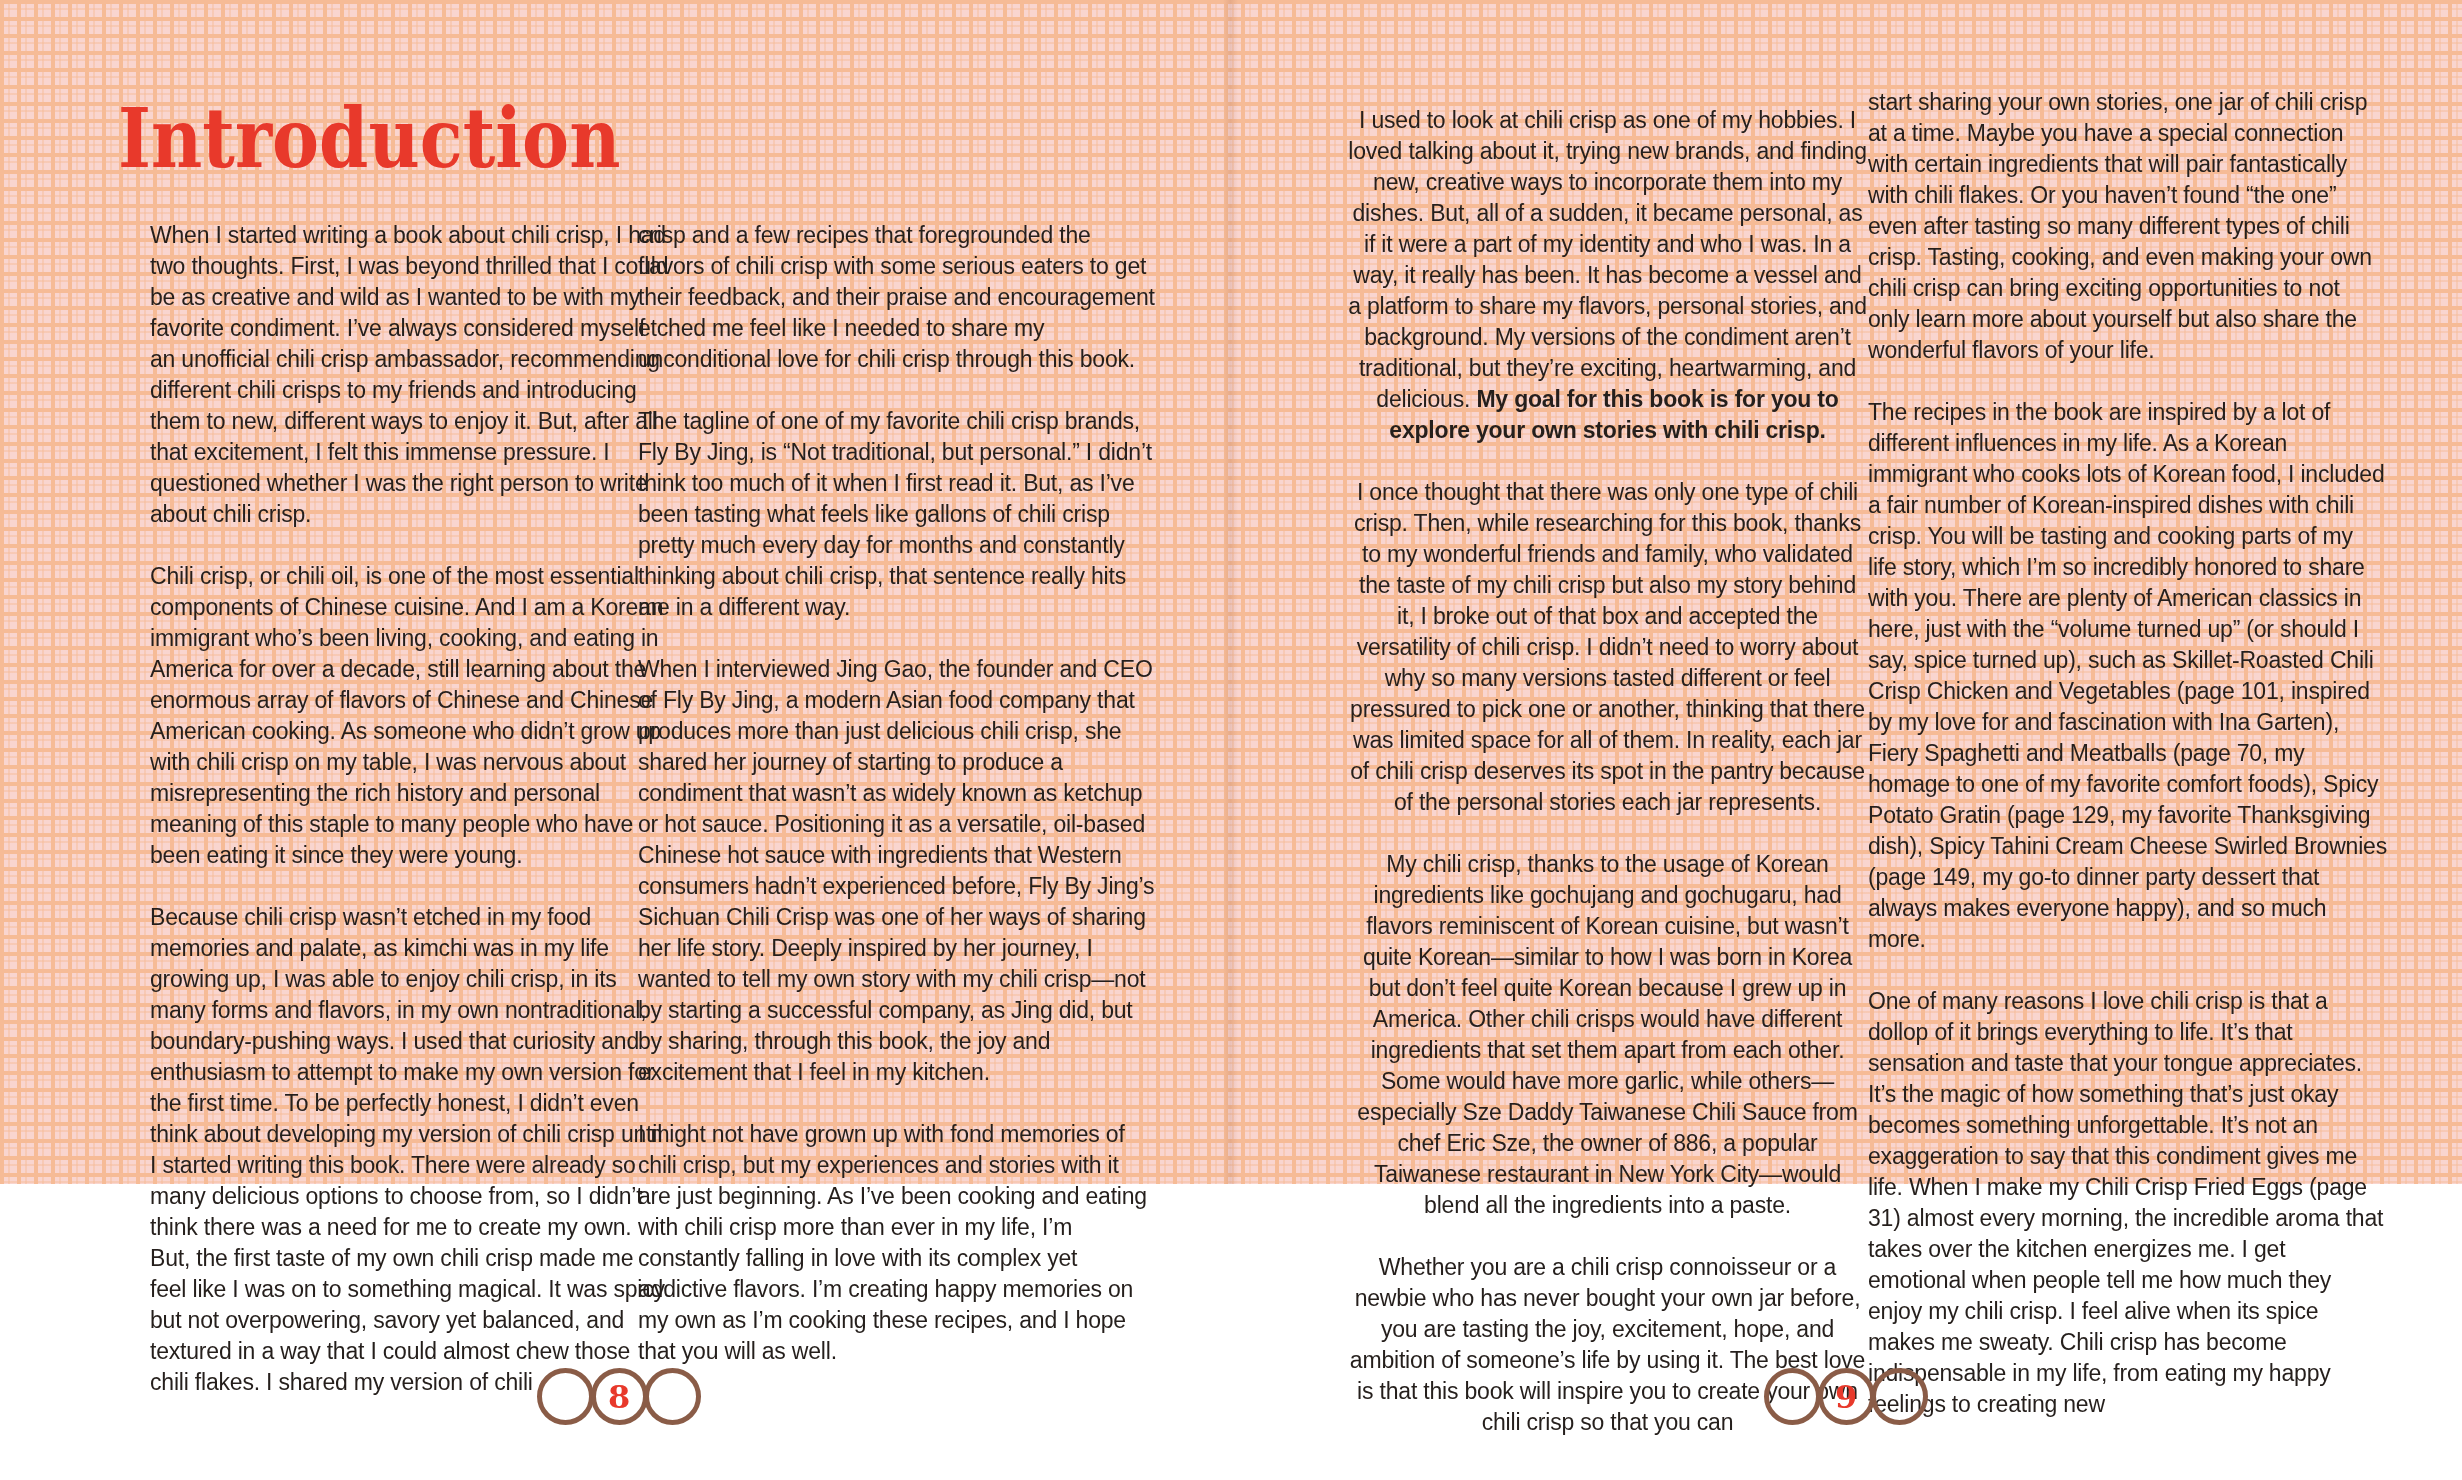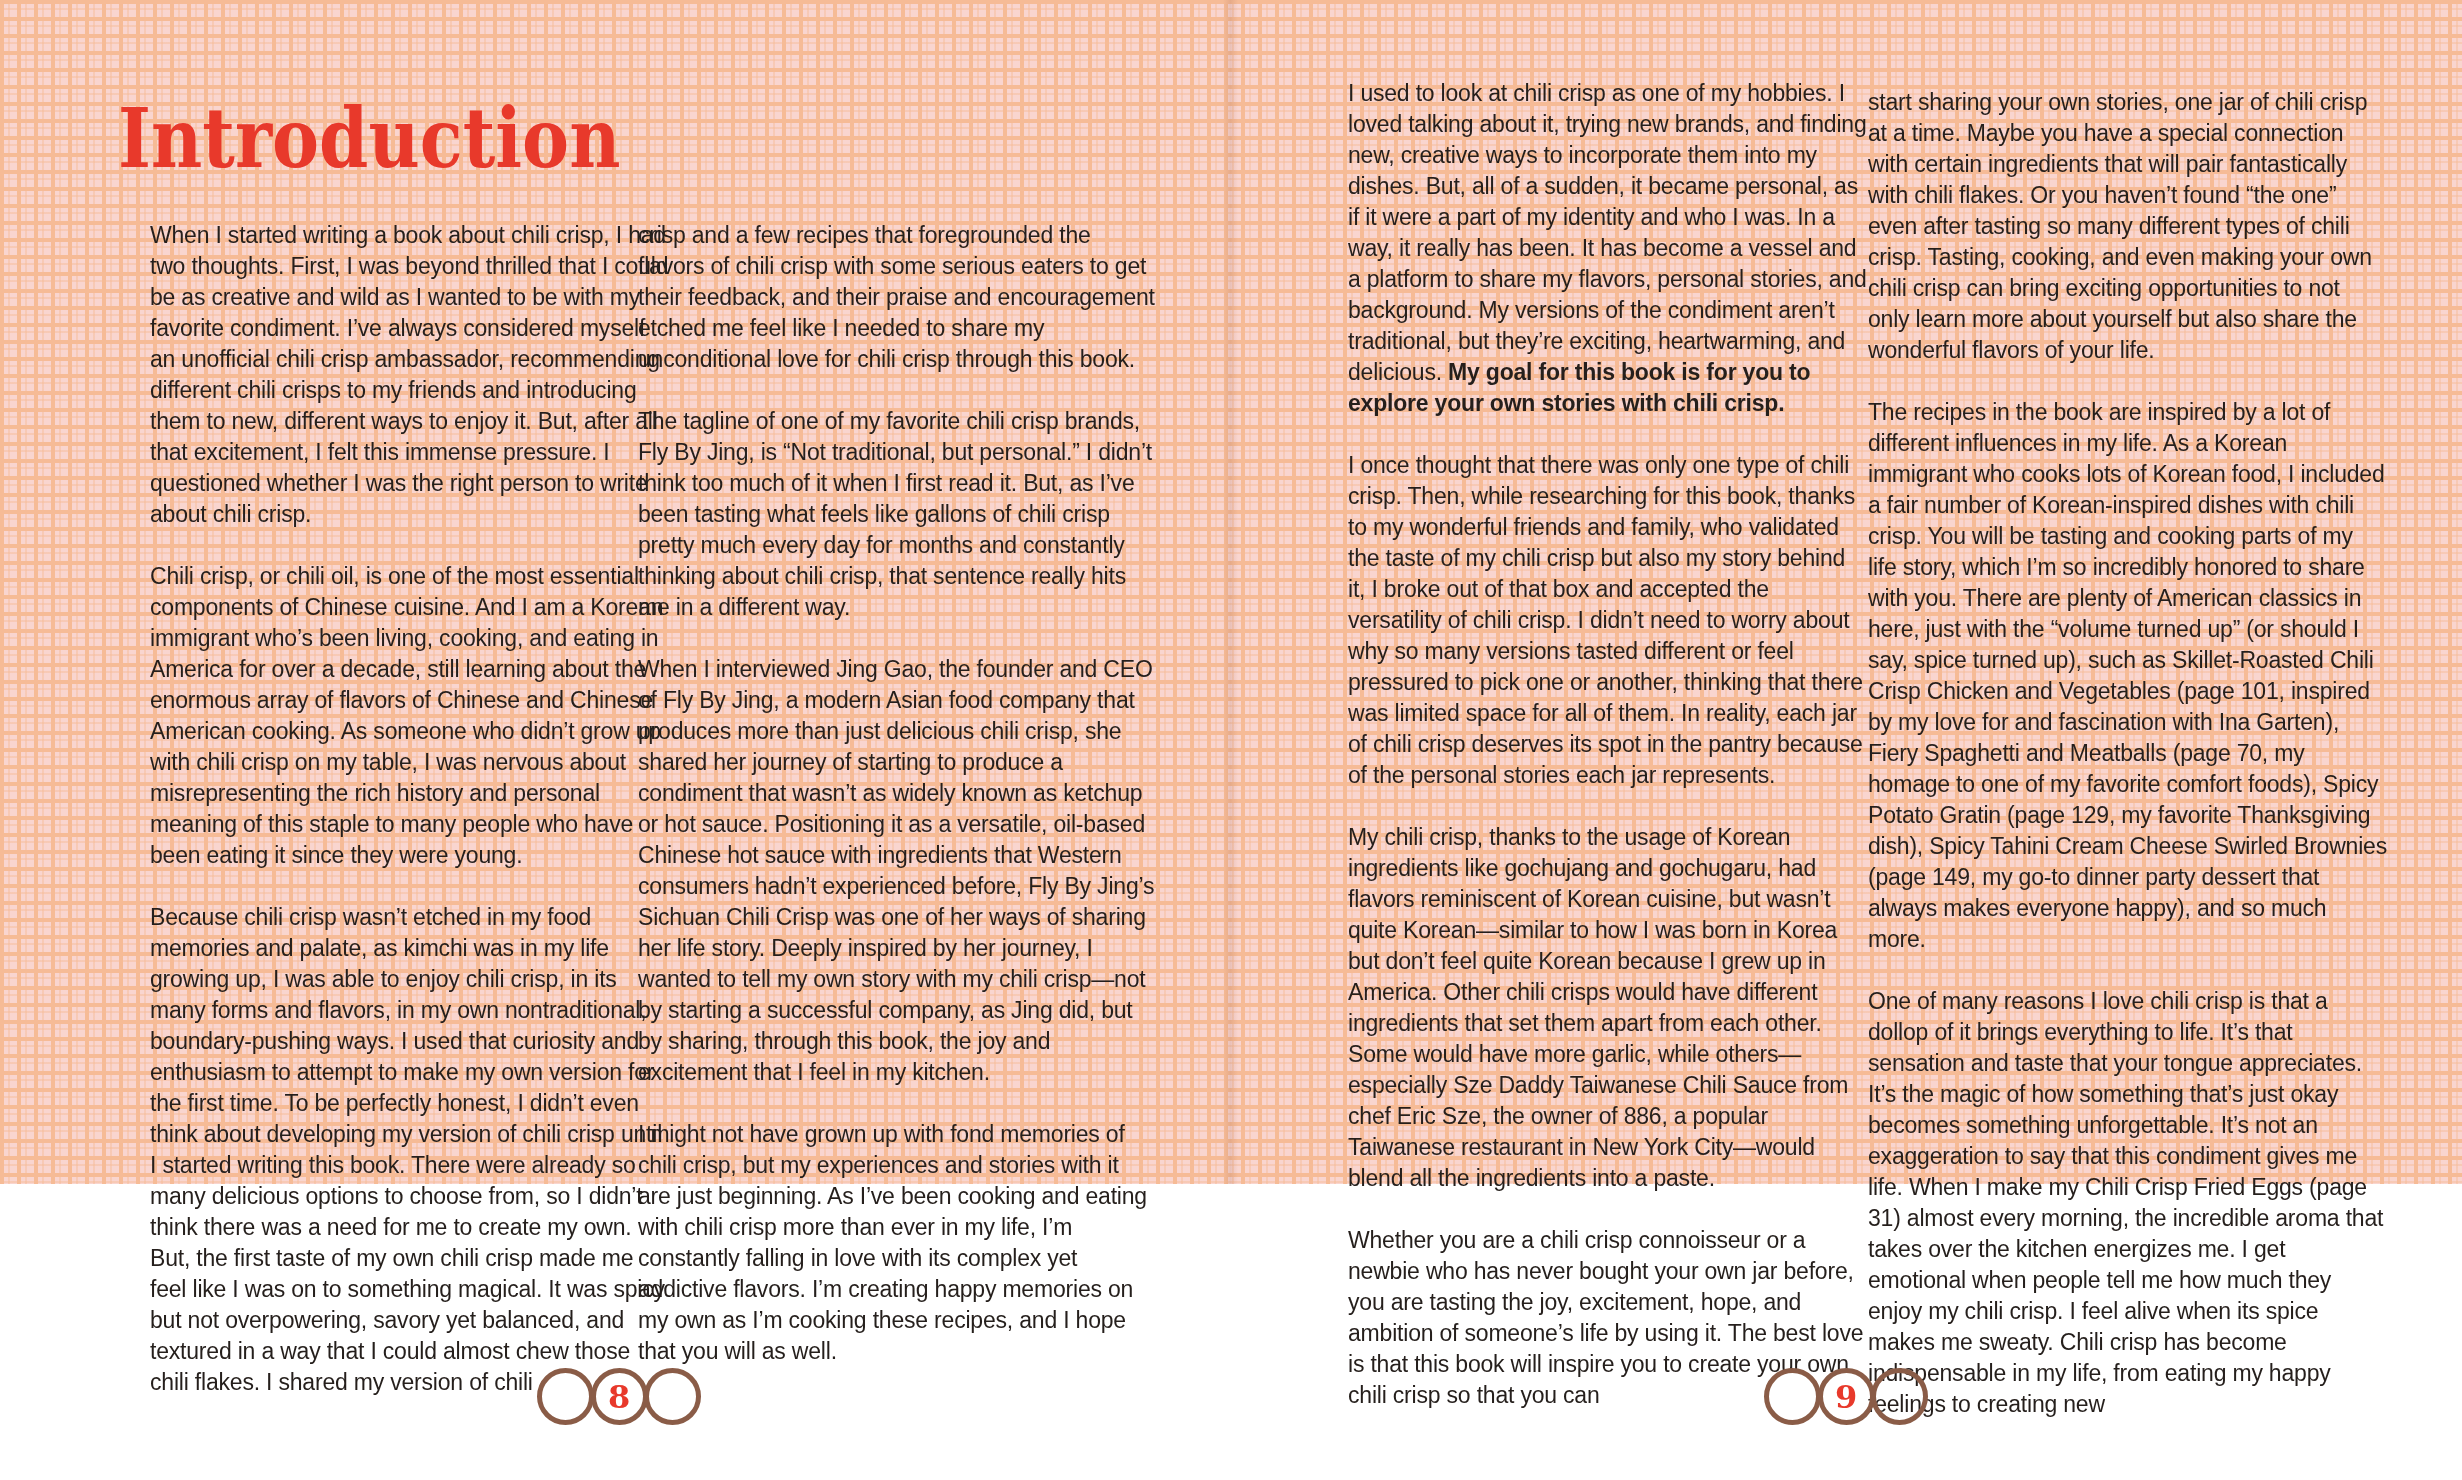--- a/index.html
+++ b/index.html
@@ -39,21 +39,21 @@
     width: 519px;
     font-size: 23px;
     line-height: 31px;
     letter-spacing: -0.2px;
     color: #251f1c;
   }
   .col p { margin: 0 0 31px 0; }
   .col b { font-weight: bold; }
   #col1 { left: 118px;  top: 220px; margin-left: 32px; }
   #col2 { left: 638px; top: 220px; }
-  #col3 { left: 1348px; top: 78px; }
+  #col3 { left: 1348px; top: 105px; text-align: center; }
   #col4 { left: 1868px; top: 87px; }
   .pnum {
     position: absolute; top: 1368px;
     display: flex; align-items: center;
   }
   #pnum-left  { left: 537px; }
   #pnum-right { left: 1764px; }
   .pcircle {
     width: 57px; height: 57px;
     border: 5px solid #8a5c47;

